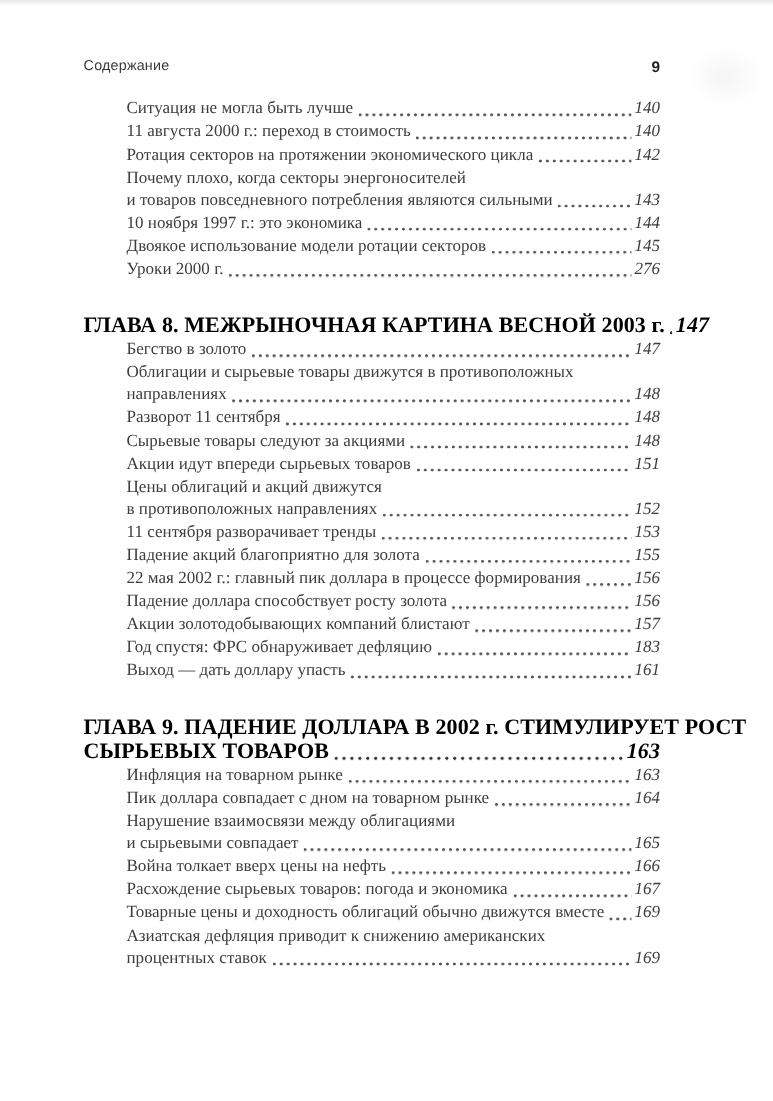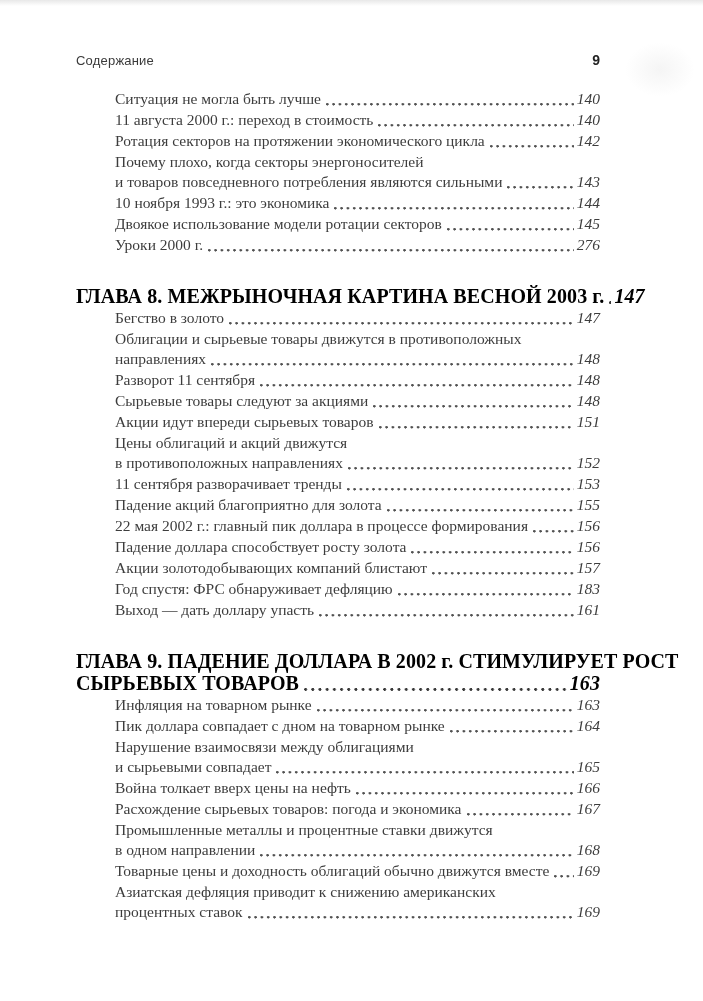--- a/index.html
+++ b/index.html
@@ -30,21 +30,21 @@
   }
   .scan-smudge {
     position: absolute;
     top: 42px; right: 8px;
     width: 70px; height: 55px;
     background: radial-gradient(ellipse at center, rgba(175,175,175,0.13), rgba(175,175,175,0) 70%);
   }
   .running-header {
     display: flex;
     justify-content: space-between;
-    align-items: center;
+    align-items: flex-start;
     padding: 52px 103px 0 76px;
     font-family: "Liberation Sans", sans-serif;
   }
   .rh-title {
     font-size: 13px;
     color: #3a3a3a;
     letter-spacing: 0.2px;
   }
   .rh-page {
     font-size: 14px;
@@ -136,21 +136,21 @@
         <div class="entry">
           <div class="line"><span class="entry-text">Почему плохо, когда секторы энергоносителей</span></div>
           <div class="line leader-line">
             <span class="entry-text">и товаров повседневного потребления являются сильными</span>
             <span class="dots"></span>
             <span class="page-num">143</span>
           </div>
         </div>
         <div class="entry">
           <div class="line leader-line">
-            <span class="entry-text">10 ноября 1993 г.: это экономика</span>
+            <span class="entry-text">10 ноября 1997 г.: это экономика</span>
             <span class="dots"></span>
             <span class="page-num">144</span>
           </div>
         </div>
         <div class="entry">
           <div class="line leader-line">
             <span class="entry-text">Двоякое использование модели ротации секторов</span>
             <span class="dots"></span>
             <span class="page-num">145</span>
           </div>
@@ -301,28 +301,20 @@
             <span class="entry-text">Война толкает вверх цены на нефть</span>
             <span class="dots"></span>
             <span class="page-num">166</span>
           </div>
         </div>
         <div class="entry">
           <div class="line leader-line">
             <span class="entry-text">Расхождение сырьевых товаров: погода и экономика</span>
             <span class="dots"></span>
             <span class="page-num">167</span>
-          </div>
-        </div>
-        <div class="entry">
-          <div class="line"><span class="entry-text">Промышленные металлы и процентные ставки движутся</span></div>
-          <div class="line leader-line">
-            <span class="entry-text">в одном направлении </span>
-            <span class="dots"></span>
-            <span class="page-num">168</span>
           </div>
         </div>
         <div class="entry">
           <div class="line leader-line">
             <span class="entry-text">Товарные цены и доходность облигаций обычно движутся вместе </span>
             <span class="dots"></span>
             <span class="page-num">169</span>
           </div>
         </div>
         <div class="entry">

